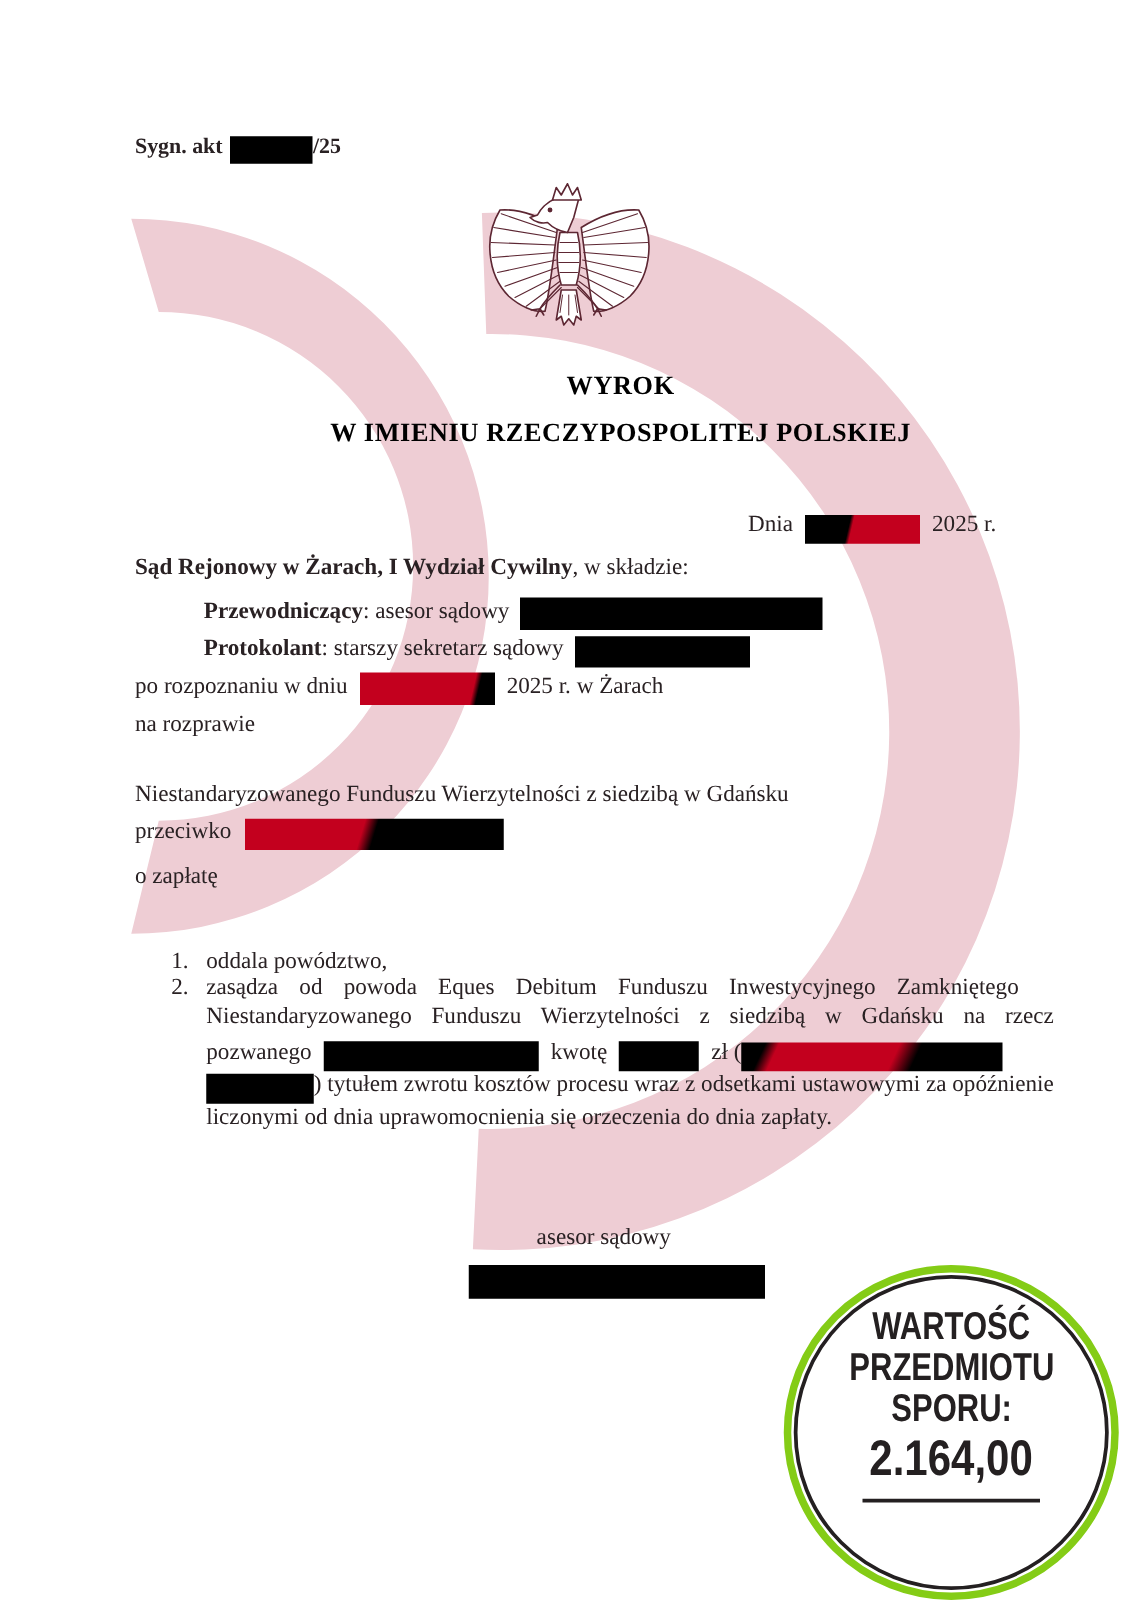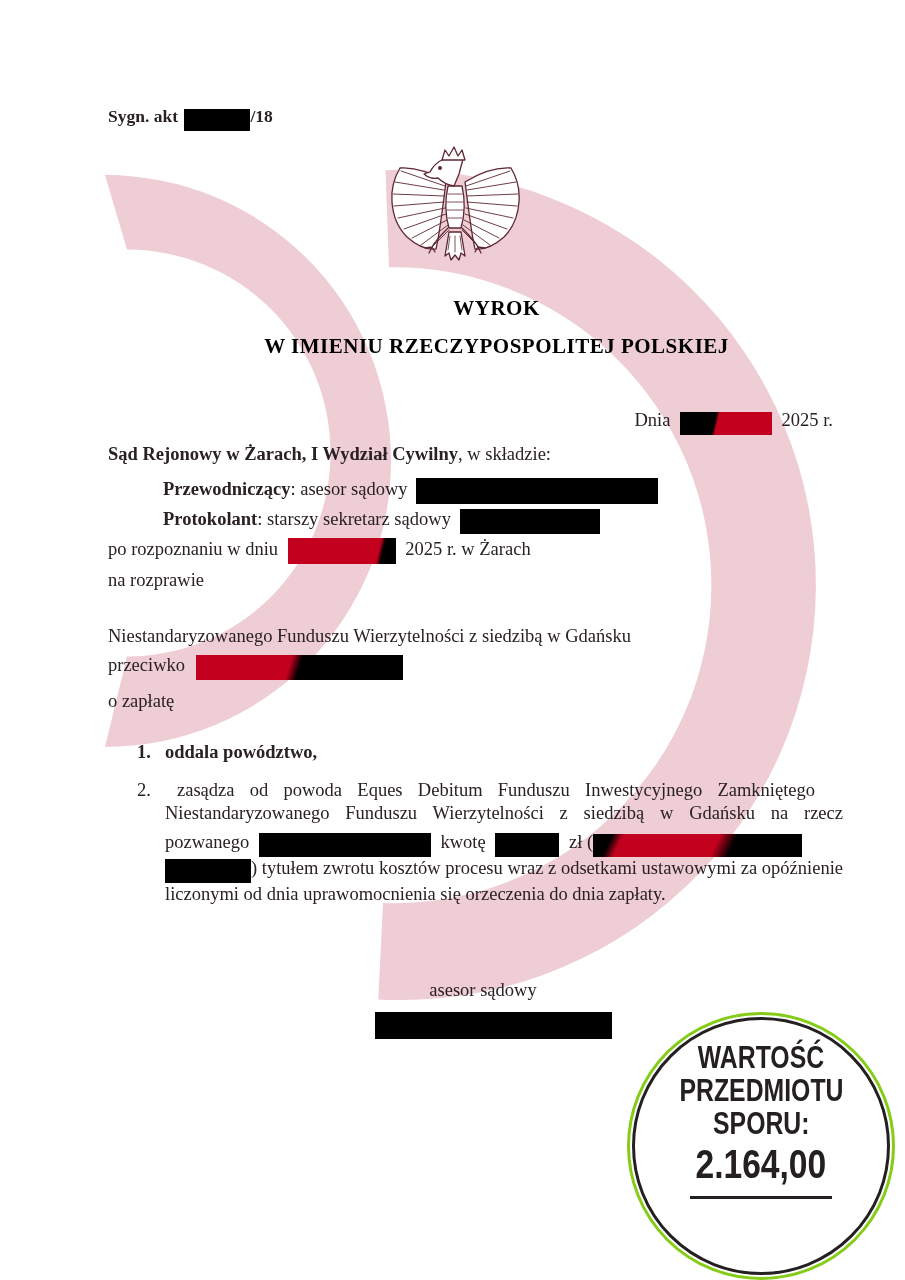--- a/index.html
+++ b/index.html
@@ -15,21 +15,21 @@
   .jline { text-align:justify; text-align-last:justify; white-space:normal; }
   .title { position:absolute; left:0; width:905px; text-align:center;
            font-weight:bold; font-size:21px; letter-spacing:.5px; color:#000000;margin-left:44px; }
   .redact { display:inline-block; background:#000; vertical-align:text-bottom;
             margin-bottom:-5px; }
   .rr { margin-left:5px; margin-right:5px; }
   .num { display:inline-block; width:28px; }
   .listrow { position:absolute; left:137px; width:678px; font-size:18.5px; line-height:26px; }
   .indent { padding-left:28px; }
   .stamp { position:absolute; left:627px; top:1012px; width:268px; height:268px;
-           border:3px solid #84cc16; border-radius:50%; box-sizing:border-box; }
+           border:6px solid #84cc16; border-radius:50%; box-sizing:border-box; }
   .stamp-inner { position:absolute; inset:2px; border:3px solid #242021;
                  border-radius:50%; }
   .stamp-text { position:absolute; inset:0; display:flex; flex-direction:column;
                 align-items:center; justify-content:flex-start; padding-top:26px;
                 font-family:"Liberation Sans", sans-serif; font-weight:bold;
                 color:#242021; }
   .stamp-ln { font-size:31px; line-height:33px; display:inline-block;
               transform:scaleX(.8); white-space:nowrap; }
   .stamp-val { font-size:40px; line-height:44px; display:inline-block;
                transform:scaleX(.84); margin-top:2px; white-space:nowrap; }
@@ -72,27 +72,27 @@
 
       <path d="M56,15 C49,18 44,24 42,28 L36,30 C40,34 46,35 50,34 C54,38 60,41 66,42 L71,30 L75,15 Z"></path>
       <circle cx="52" cy="24" r="1.3" fill="#5d2733"></circle>
 
       <path d="M54,16 L57,6 L61,12 L66,3 L70,12 L74,6 L77,16 Z"></path>
     </g>
   </svg>
 
   <div class="line b" style="left:108px; top:103px; font-size:17.5px;">
     <span>Sygn. akt</span>
-    <span class="redact" style="width:66px; height:22px; margin-left:2px;"></span><span>/18</span>
+    <span class="redact" style="width:66px; height:22px; margin-left:2px;"></span><span>/25</span>
   </div>
 
   <div class="title" style="top:296px;">WYROK</div>
   <div class="title" style="top:334px;">W IMIENIU RZECZYPOSPOLITEJ POLSKIEJ</div>
 
-  <div class="line" style="top:407px; right:72px;">
+  <div class="line" style="top:407px; right:108px;">
     <span>Dnia</span>
     <span class="redact rr" style="width:92px; height:23px; background:linear-gradient(103deg,#000 38%,#c3001e 41%);"></span>
     <span>2025 r.</span>
   </div>
 
   <div class="line" style="left:108px; top:441px;">
     <b>Sąd Rejonowy w Żarach, I Wydział Cywilny</b><span>, w składzie:</span>
   </div>
 
   <div class="line" style="left:163px; top:476px;">
@@ -115,27 +115,27 @@
 
   <div class="line" style="left:108px; top:652px;">
     <span>przeciwko</span>
     <span class="redact" style="width:207px; height:25px; margin-left:6px; background:linear-gradient(107deg,#c3001e 45%,#000 50%);"></span>
   </div>
 
   <div class="line" style="left:108px; top:623px;">Niestandaryzowanego Funduszu Wierzytelności z siedzibą w Gdańsku</div>
 
   <div class="line" style="left:108px; top:688px;">o zapłatę</div>
 
-  <div class="listrow" style="top:739px;font-weight:bold;">
+  <div class="listrow" style="top:756px;">
     <span class="num">1.</span><span>oddala powództwo,</span>
   </div>
 
   <div class="listrow" style="top:777px;">
     <span class="num" style="float:left;">2.</span>
-    <div class="jline" style="margin-left:40px;">zasądza od powoda Eques Debitum Funduszu Inwestycyjnego Zamkniętego</div>
+    <div class="jline" style="margin-left:28px;">zasądza od powoda Eques Debitum Funduszu Inwestycyjnego Zamkniętego</div>
   </div>
 
   <div class="listrow jline indent" style="top:800px;">Niestandaryzowanego Funduszu Wierzytelności z siedzibą w Gdańsku na rzecz</div>
 
   <div class="listrow indent" style="top:829px; white-space:nowrap;">
     <span>pozwanego</span>
     <span class="redact rr" style="width:172px; height:24px;"></span>
     <span>kwotę</span>
     <span class="redact rr" style="width:64px; height:24px;"></span>
     <span>zł (</span><span class="redact" style="width:209px; height:23px; background:linear-gradient(115deg,#000 0%,#000 9%,#c3001e 14%,#c3001e 58%,#000 66%,#000 100%);"></span>

